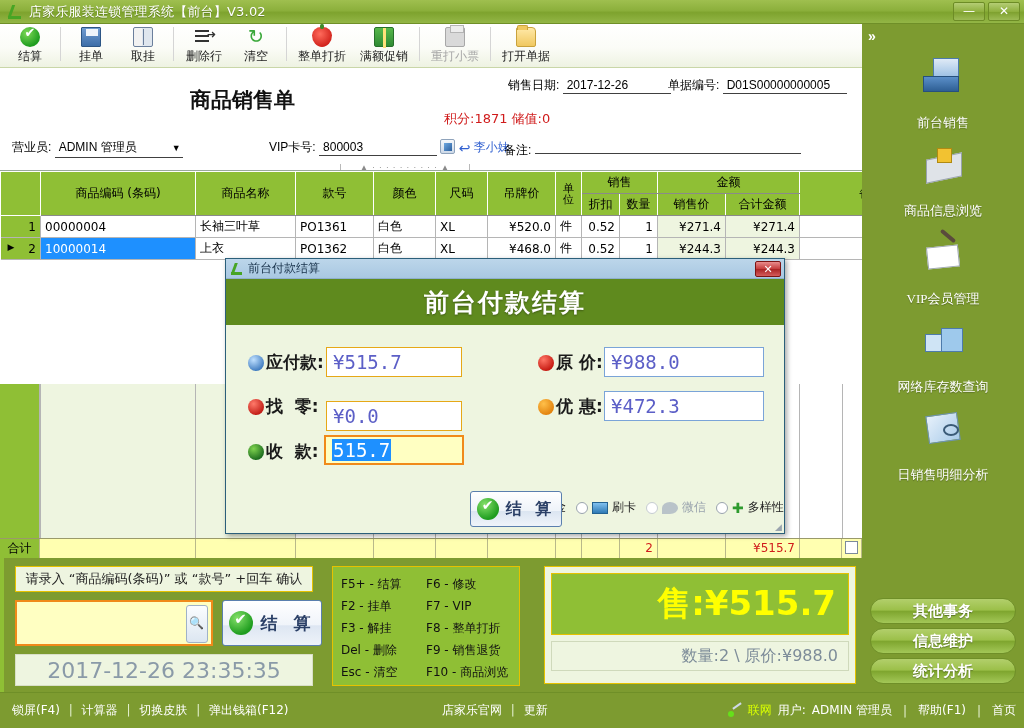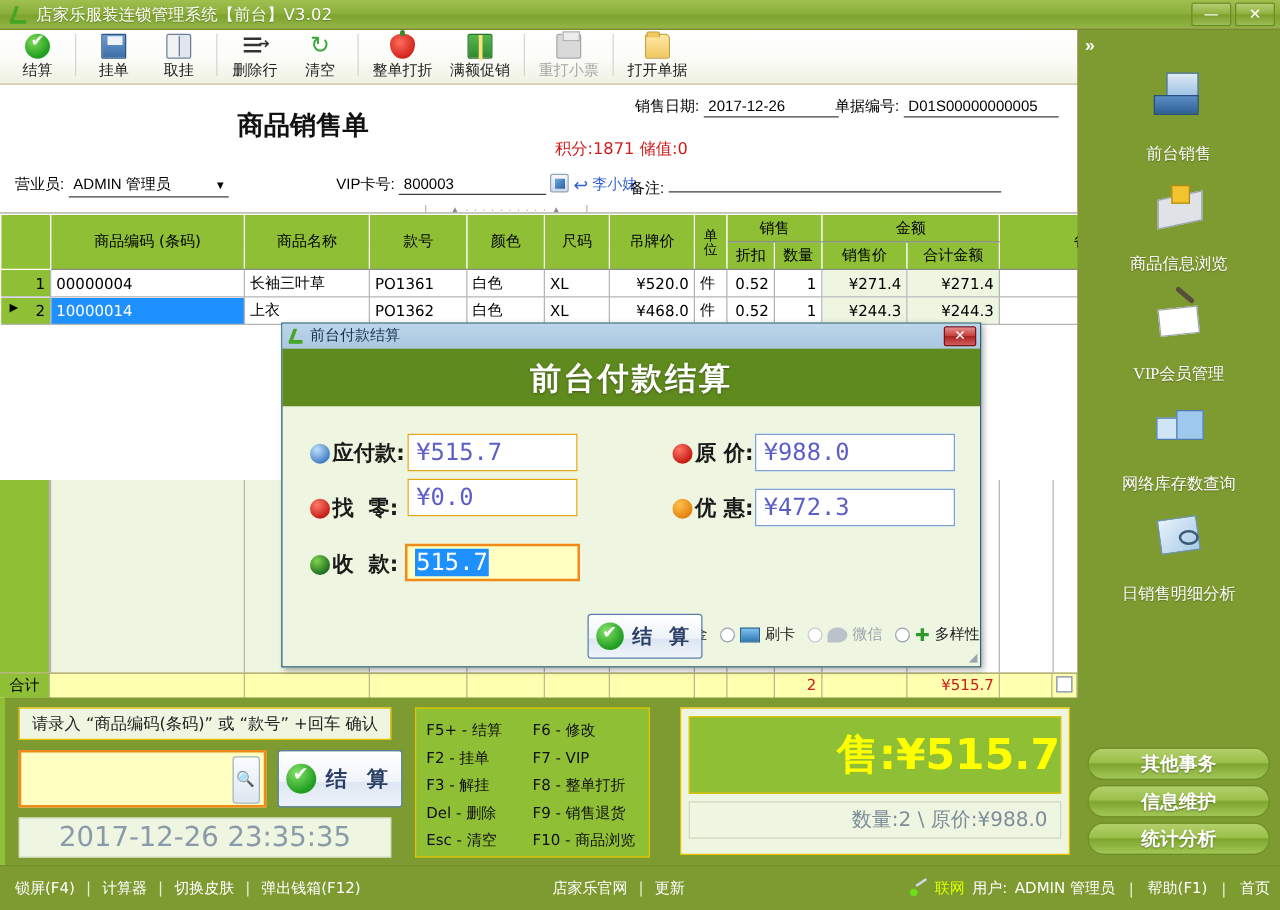--- a/index.html
+++ b/index.html
@@ -227,21 +227,21 @@
   }
   .keysbox span { font-size:12px; color:#111; font-family:"DejaVu Sans",sans-serif; }
 
   .saleboxwrap {
     position:absolute; left:540px; top:8px; width:312px; height:118px;
     background:#eef5e0; border:1px solid #e6c200; padding:6px;
   }
   .salebig {
     width:100%; height:62px; background:#8fbf35; border:1px solid #e6c200;
     display:flex; align-items:center; justify-content:flex-end;
-    color:#ffff00; font-size:34px; font-weight:bold;
+    padding-right:12px; color:#ffff00; font-size:34px; font-weight:bold;
     font-family:"DejaVu Sans",sans-serif;
   }
   .salesmall {
     margin-top:6px; width:100%; height:30px; background:#eef5e0;
     border:1px solid #cfd9bb; display:flex; align-items:center;
     justify-content:flex-end; padding-right:10px;
     color:#7d8c99; font-size:16px; font-family:"DejaVu Sans",sans-serif;
   }
 
   
@@ -711,21 +711,21 @@
       <div class="frow" style="left:312px; top:26px;">
         <span class="fico berry"></span>
         <span class="flabel">原 价:</span>
       </div>
       <div class="fbox blue" style="position:absolute; left:378px; top:22px; width:160px;">¥988.0</div>
 
       <div class="frow" style="left:22px; top:70px;">
         <span class="fico apple"></span>
         <span class="flabel">找  零:</span>
       </div>
-      <div class="fbox yellow" style="position:absolute; left:100px; top:58px; width:136px;">¥0.0</div>
+      <div class="fbox yellow" style="position:absolute; left:100px; top:76px; width:136px;">¥0.0</div>
 
       <div class="frow" style="left:312px; top:70px;">
         <span class="fico orange"></span>
         <span class="flabel">优 惠:</span>
       </div>
       <div class="fbox blue" style="position:absolute; left:378px; top:66px; width:160px;">¥472.3</div>
 
       <div class="frow" style="left:22px; top:115px;">
         <span class="fico melon"></span>
         <span class="flabel">收  款:</span>

